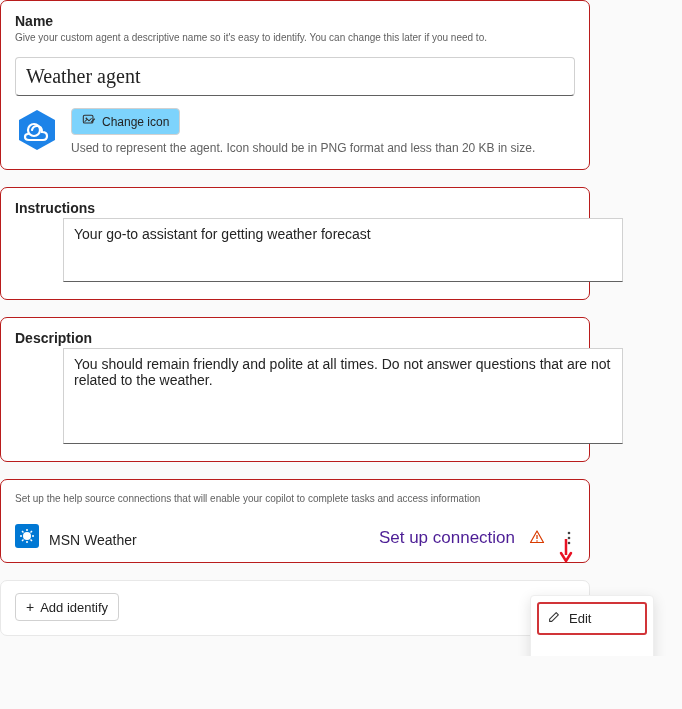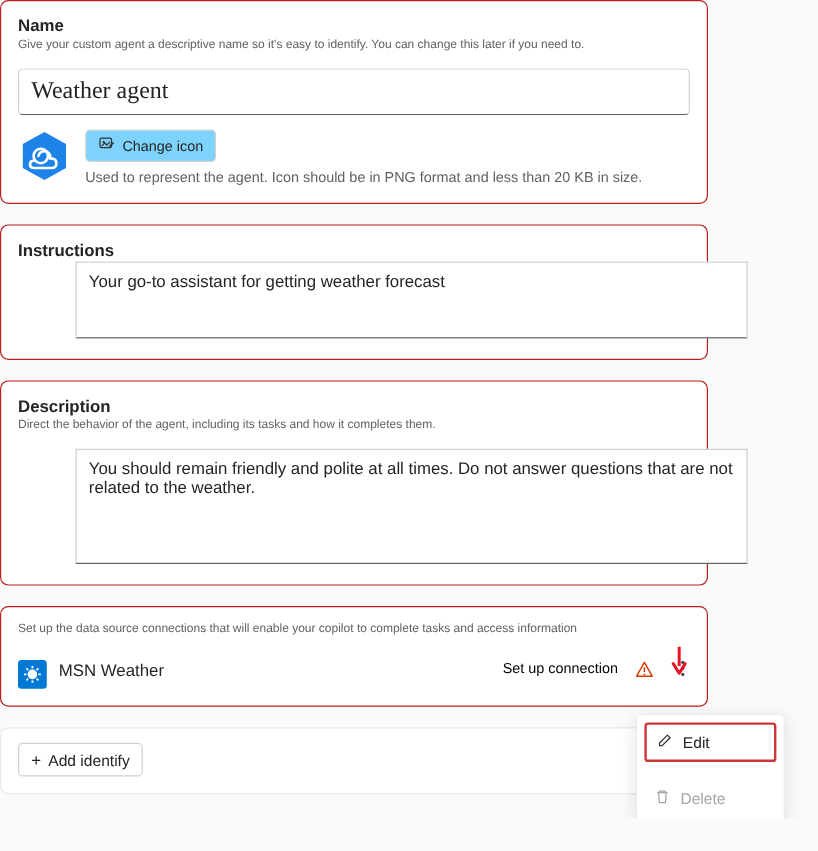--- a/index.html
+++ b/index.html
@@ -84,42 +84,42 @@
     cursor: pointer;
     font-family: inherit;
   }
   .icon-hint {
     font-size: 12px;
     color: #616161;
     margin-top: 6px;
   }
   .data-row {
     display: flex;
-    align-items: flex-start;
+    align-items: flex-end;
     gap: 10px;
     padding-top: 6px;
   }
   .msn-icon {
     width: 24px;
     height: 24px;
     background: #0078d4;
     border-radius: 3px;
     display: flex;
     align-items: center;
     justify-content: center;
     flex-shrink: 0;
   }
   .data-name {
     flex: 1;
     font-size: 14px;
     color: #242424;
   }
   .setup-link {
-    font-size: 12px;
-    color: #000000;
+    font-size: 17px;
+    color: #4c1d95;
   }
   .warn-icon {
     color: #d83b01;
     margin-left: 4px;
   }
   .kebab {
     margin-left: 8px;
     cursor: pointer;
     padding: 0 4px;
     color: #424242;
@@ -231,26 +231,25 @@
     </div>
   </div>
 
   <div class="card" data-name="description-card">
     <div class="card-title" data-name="description-title">Instructions</div>
     <textarea class="text-area" rows="3" data-name="description-input" style="">Your go-to assistant for getting weather forecast</textarea>
   </div>
 
   <div class="card" data-name="instructions-card">
     <div class="card-title" data-name="instructions-title">Description</div>
-    <div class="card-sub" data-name="instructions-sub">Direct the behavior of the agent, including its tasks and how it completes them.</div>
     <textarea class="text-area" rows="5" data-name="instructions-input" style="">You should remain friendly and polite at all times. Do not answer questions that are not related to the weather.</textarea>
   </div>
 
   <div class="card" data-name="connect-data-card">
-    <div class="card-sub" data-name="connect-sub">Set up the data source connections that will enable your copilot to complete tasks and access information</div>
+    <div class="card-sub" data-name="connect-sub">Set up the help source connections that will enable your copilot to complete tasks and access information</div>
     <div class="data-row" data-name="data-source-row">
       <div class="msn-icon" data-name="msn-weather-icon">
         <svg width="16" height="16" viewBox="0 0 16 16">
           <circle cx="8" cy="8" r="4" fill="#fff"></circle>
           <g stroke="#fff" stroke-width="1.5">
             <line x1="8" y1="1" x2="8" y2="3"></line>
             <line x1="8" y1="13" x2="8" y2="15"></line>
             <line x1="1" y1="8" x2="3" y2="8"></line>
             <line x1="13" y1="8" x2="15" y2="8"></line>
             <line x1="3" y1="3" x2="4.5" y2="4.5"></line>

